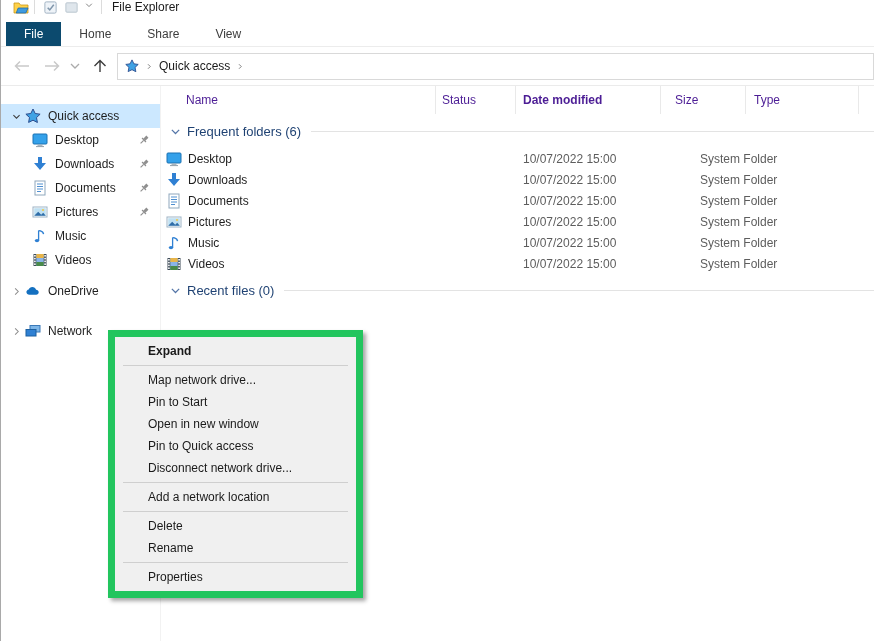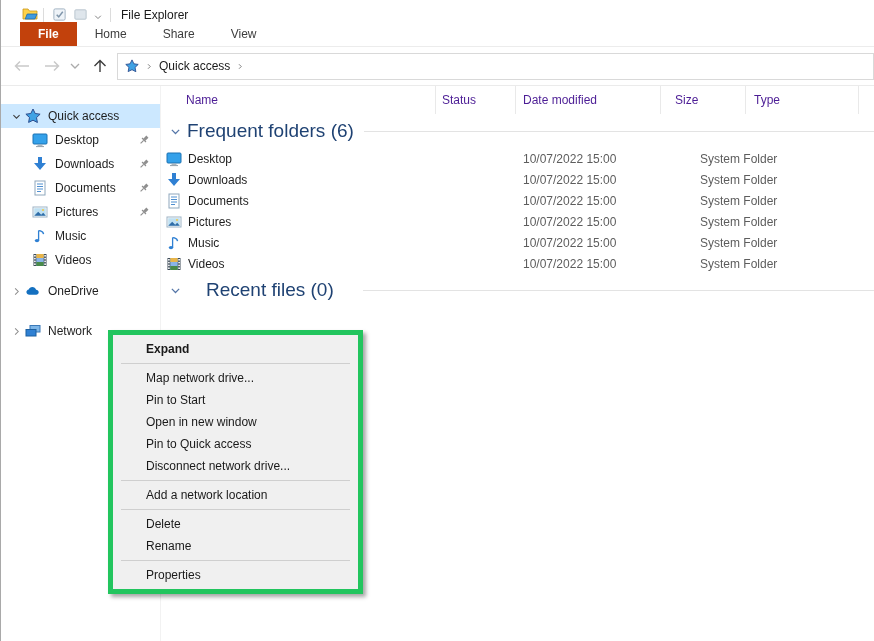--- a/index.html
+++ b/index.html
@@ -4,30 +4,30 @@
 <style>
   * { box-sizing: border-box; margin: 0; padding: 0; }
   html,body { background:#fff; }
   body { font-family: "Liberation Sans", sans-serif; }
 
   .stage { position:relative; width:874px; height:641px; background:#fff;
            border-left:1px solid #a9a9a9; overflow:hidden; font-size:12px; color:#1e1e1e; }
 
   
   .titlebar { position:absolute; left:0; top:0; width:100%; height:22px;
-              display:flex; align-items:flex-end; padding-left:21px; }
+              display:flex; align-items:flex-start; padding-left:12px; }
   .tb-sep { width:1px; height:14px; background:#dcdcdc; margin:0 5px; }
   .qat-ic { width:15px; height:15px; margin:0 3px; }
   .tb-title { font-size:12px; color:#1a1a1a; margin-left:5px; }
 
   
   .tabs { position:absolute; left:0; top:22px; width:100%; height:25px;
           display:flex; align-items:stretch; border-bottom:1px solid #ececec; background:#fff; }
   .tab { display:flex; align-items:center; padding:0 18px; color:#3d3d3d; font-size:12px; }
-  .tab.active { background:#c2410c; color:#fff; margin-left:19px;font-weight:bold; }
+  .tab.active { background:#0c4a6e; color:#fff; margin-left:5px; }
 
   
   .navbar { position:absolute; left:0; top:47px; width:100%; height:39px;
             display:flex; align-items:center; border-bottom:1px solid #ebebeb; }
   .nav-ic { flex:none; }
   .addressbar { flex:1; height:27px; border:1px solid #d9d9d9; background:#fff;
                 display:flex; align-items:center; padding-left:7px; gap:6px;
                 font-size:12px; color:#1a1a1a; margin-left:8px; }
   .crumb-chev { color:#5a5a5a; }
 
@@ -44,40 +44,40 @@
   .side-item .lbl { white-space:nowrap; }
   .side-item .pin { width:14px; height:14px; margin-left:auto; margin-right:9px; flex:none; }
   .sel { background:#cce8ff; }
   .gap7 { height:7px; } .gap8 { height:8px; }
 
   .main { flex:1; position:relative; }
   .cols { display:flex; height:28px; color:#4c1d95; }
   .col { height:100%; display:flex; align-items:center; border-right:1px solid #e9e9e9; padding-left:7px; }
   .col.c-name   { width:275px; padding-left:25px; }
   .col.c-status { width:80px;  padding-left:6px; }
-  .col.c-date   { width:145px; }
+  .col.c-date   { width:145px;font-weight:bold; }
   .col.c-type   { width:113px; padding-left:8px; }
   .col.c-size   { width:85px;  padding-left:14px; }
 
   .group-hdr { display:flex; align-items:center; height:20px; margin-top:7px;
-               color:#1f4273; font-size:19px; }
+               color:#1f4273; font-size:13px; }
   .group-hdr .gchev { width:13px; height:13px; margin-left:8px; margin-right:5px; color:#5576a8; flex:none; }
   .group-hdr .rule { flex:1; height:1px; background:#e3e3e3; margin-left:10px; }
 
   .rows { margin-top:7px; }
   .row { display:flex; height:21px; align-items:center; }
   .cell.c-name   { width:275px; display:flex; align-items:center; padding-left:5px; gap:6px; color:#1e1e1e; }
   .cell.c-status { width:80px; }
   .cell.c-date   { width:145px; padding-left:7px; color:#5d5d5d; }
   .cell.c-type   { width:113px; padding-left:5px; color:#5d5d5d;margin-left:34px; }
-  .recent-hdr { margin-top:6px;gap:19px; }
+  .recent-hdr { margin-top:6px; }
 
   
   .menu { position:absolute; left:107px; top:330px; width:255px; background:#f0f0f0;
-          border:5px solid #22c55e; box-shadow:3px 3px 4px rgba(0,0,0,.35);
+          border:7px solid #22c55e; box-shadow:3px 3px 4px rgba(0,0,0,.35);
           padding:3px 0; z-index:10; }
   .mi { height:22px; line-height:22px; padding-left:33px; font-size:12px; color:#1a1a1a; }
   .mi.bold { font-weight:bold; }
   .msep { border-top:1px solid #cfcfcf; margin:3px 8px; }
 </style>
 </head>
 <body>
 
 <svg width="0" height="0" style="position:absolute" aria-hidden="true">
   <defs>

